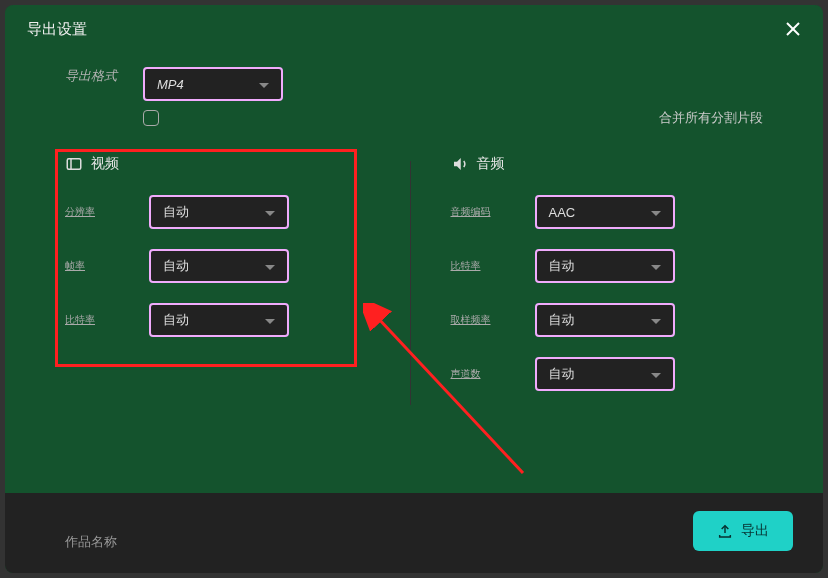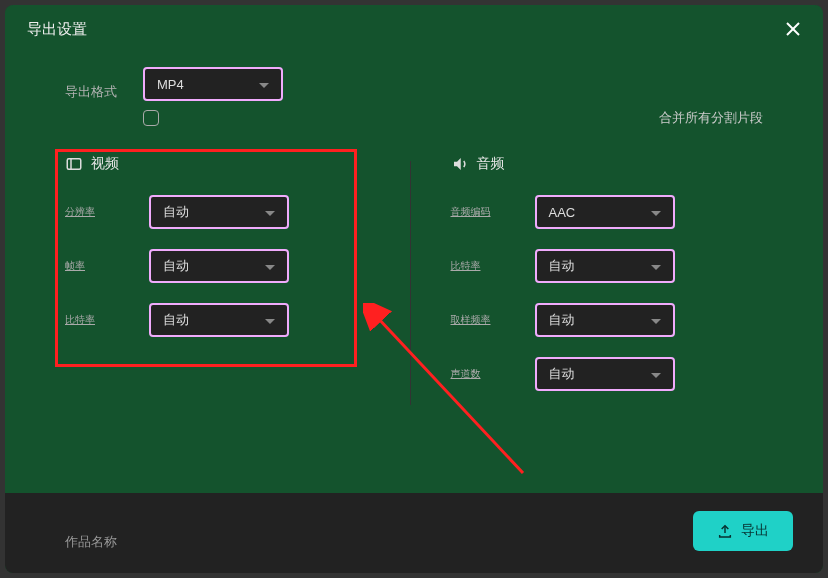--- a/index.html
+++ b/index.html
@@ -32,22 +32,23 @@
     cursor: pointer;
     width: 20px; height: 20px;
     display: flex; align-items: center; justify-content: center;
   }
   .close-btn svg { stroke: #fff; stroke-width: 2; }
   .content {
     padding: 18px 60px 0 60px;
   }
   .row {
     display: flex;
-    align-items: flex-end;
+    align-items: flex-start;
     margin-bottom: 8px;
+    font-style: italic;
   }
   .label {
     width: 78px;
     font-size: 13px;
     color: #b3b3b3;
   }
   .select {
     background: #222;
     border: 2px solid #f0abfc;
     border-radius: 4px;

